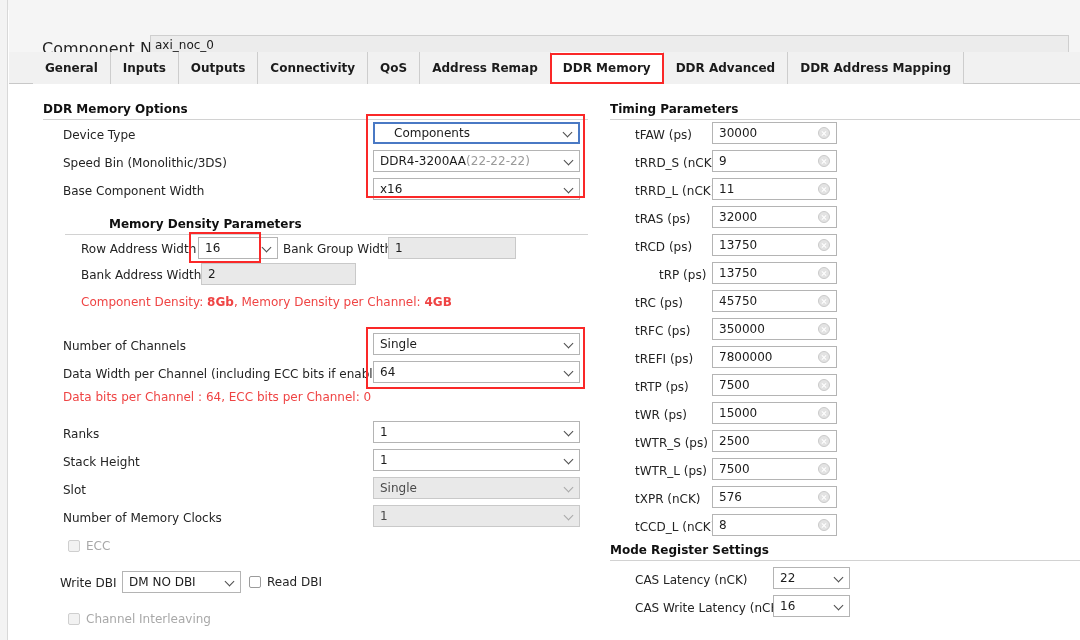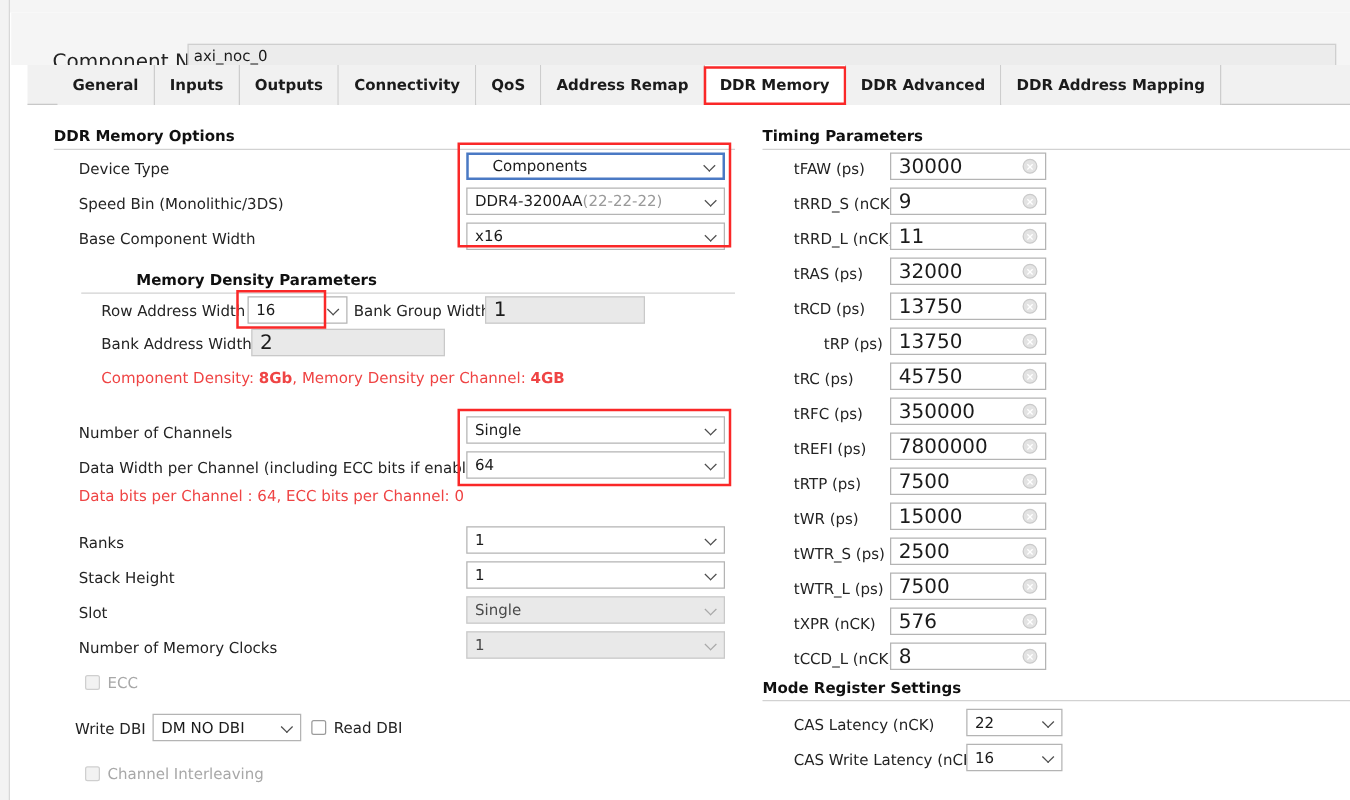--- a/index.html
+++ b/index.html
@@ -22,21 +22,21 @@
   .compname-bar { position: absolute; left: 9px; top: 10px; right: 0; height: 42px; background: #f5f5f5; }
   .compname-label { position: absolute; left: 33px; top: 29px; font-size: 16px; color: #242424; }
   .compname-field {
     position: absolute; left: 141px; top: 25px; width: 919px; height: 19px;
     background: #ececec; border: 1px solid #cfcfcf;
     font-size: 12px; color: #1b1b1b; padding: 1px 4px; line-height: 17px;
     white-space: nowrap; overflow: hidden;
   }
 
   
-  .tabbar { position: absolute; left: 22px; top: 52px; right: 0; height: 32px; background: #f1f1f1; border-bottom: 1px solid #c8c8c8; }
+  .tabbar { position: absolute; left: 9px; top: 52px; right: 0; height: 32px; background: #f1f1f1; border-bottom: 1px solid #c8c8c8; }
   .tabs { position: absolute; left: 24px; top: 0; height: 32px; display: flex; align-items: stretch; }
   .tab {
     display: flex; align-items: center; padding: 0 12px;
     font-size: 12px; font-weight: bold; color: #1b1b1b;
     border-right: 1px solid #cdcdcd; background: #f1f1f1;
     white-space: nowrap; position: relative;
   }
   .tab.active { background: #ffffff; border-bottom: 1px solid #404040; }
   .tab.sel-outline::after {
     content: ""; position: absolute; left: -1px; top: 1px; right: -1px; bottom: -1px;
@@ -72,21 +72,21 @@
     position: absolute; right: 7px; top: 50%; width: 7px; height: 7px;
     margin-top: -4px;
     border-left: 1.6px solid #4d4d4d; border-bottom: 1.6px solid #4d4d4d;
     transform: rotate(-45deg);
   }
   .combo.disabled .caret { border-color: #a9a9a9; }
 
   
   .tinput {
     position: absolute; height: 22px; background: #ffffff;
-    border: 1px solid #b4b4b4; font-size: 16px; color: #1b1b1b;
+    border: 1px solid #b4b4b4; font-size: 12px; color: #1b1b1b;
     line-height: 20px; padding: 0 24px 0 6px; white-space: nowrap; overflow: hidden;
   }
   .tinput.readonly { background: #e9e9e9; border-color: #c9c9c9; }
   .clearbtn {
     position: absolute; right: 6px; top: 50%; margin-top: -6px;
     width: 12px; height: 12px; border-radius: 50%;
     background: #e3e3e3; border: 1px solid #cacaca;
   }
   .clearbtn::before, .clearbtn::after {
     content: ""; position: absolute; left: 50%; top: 50%;

